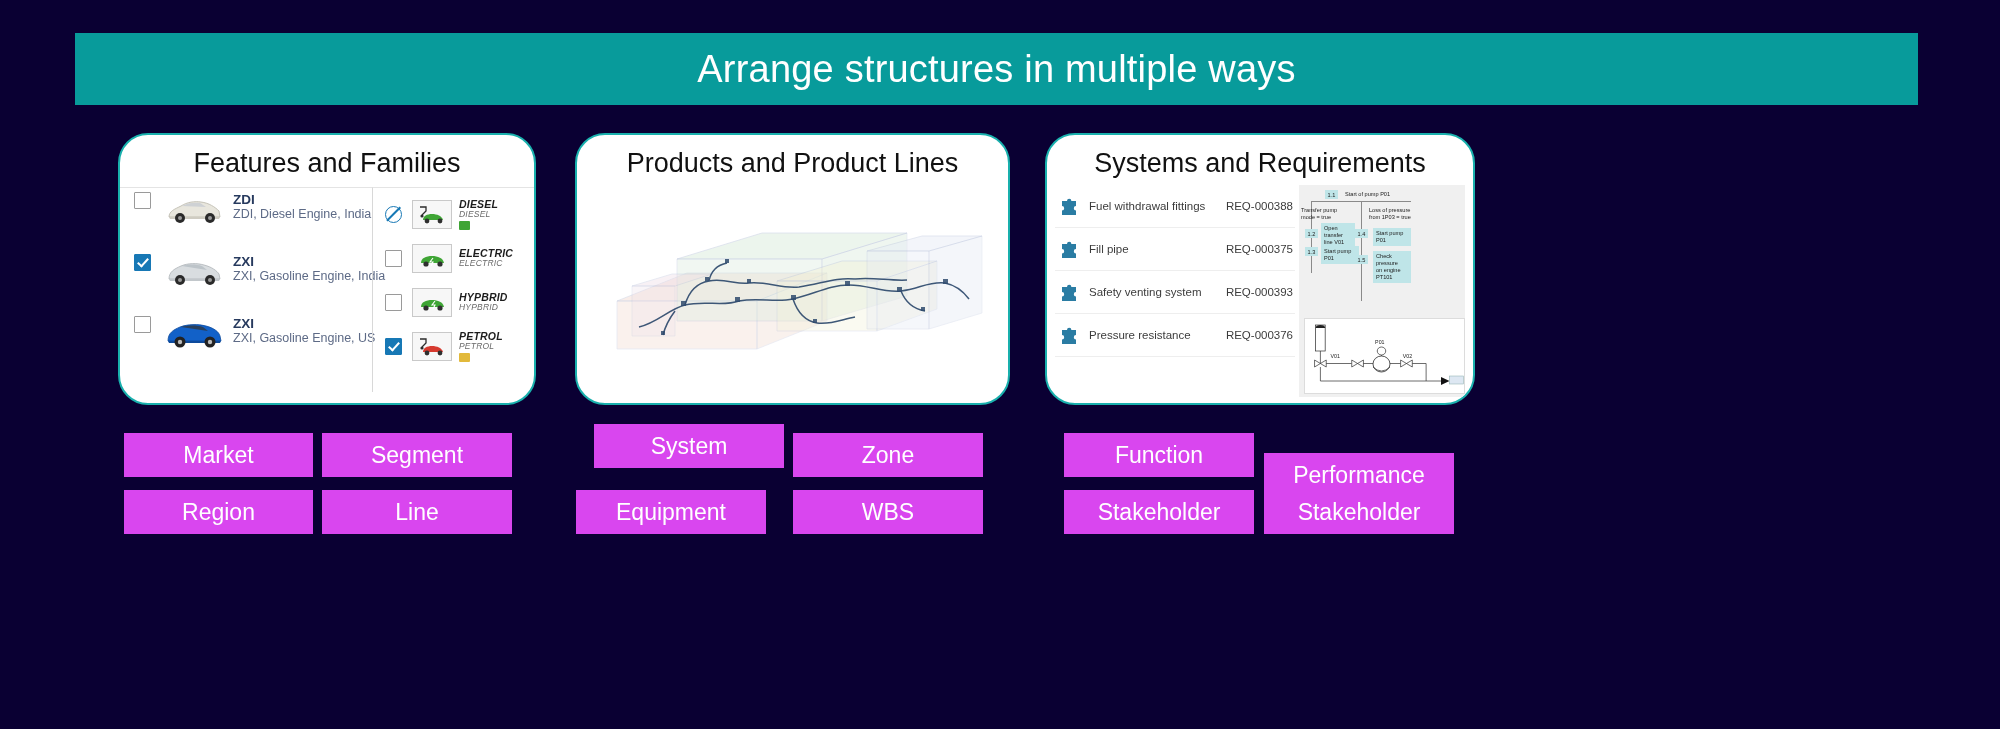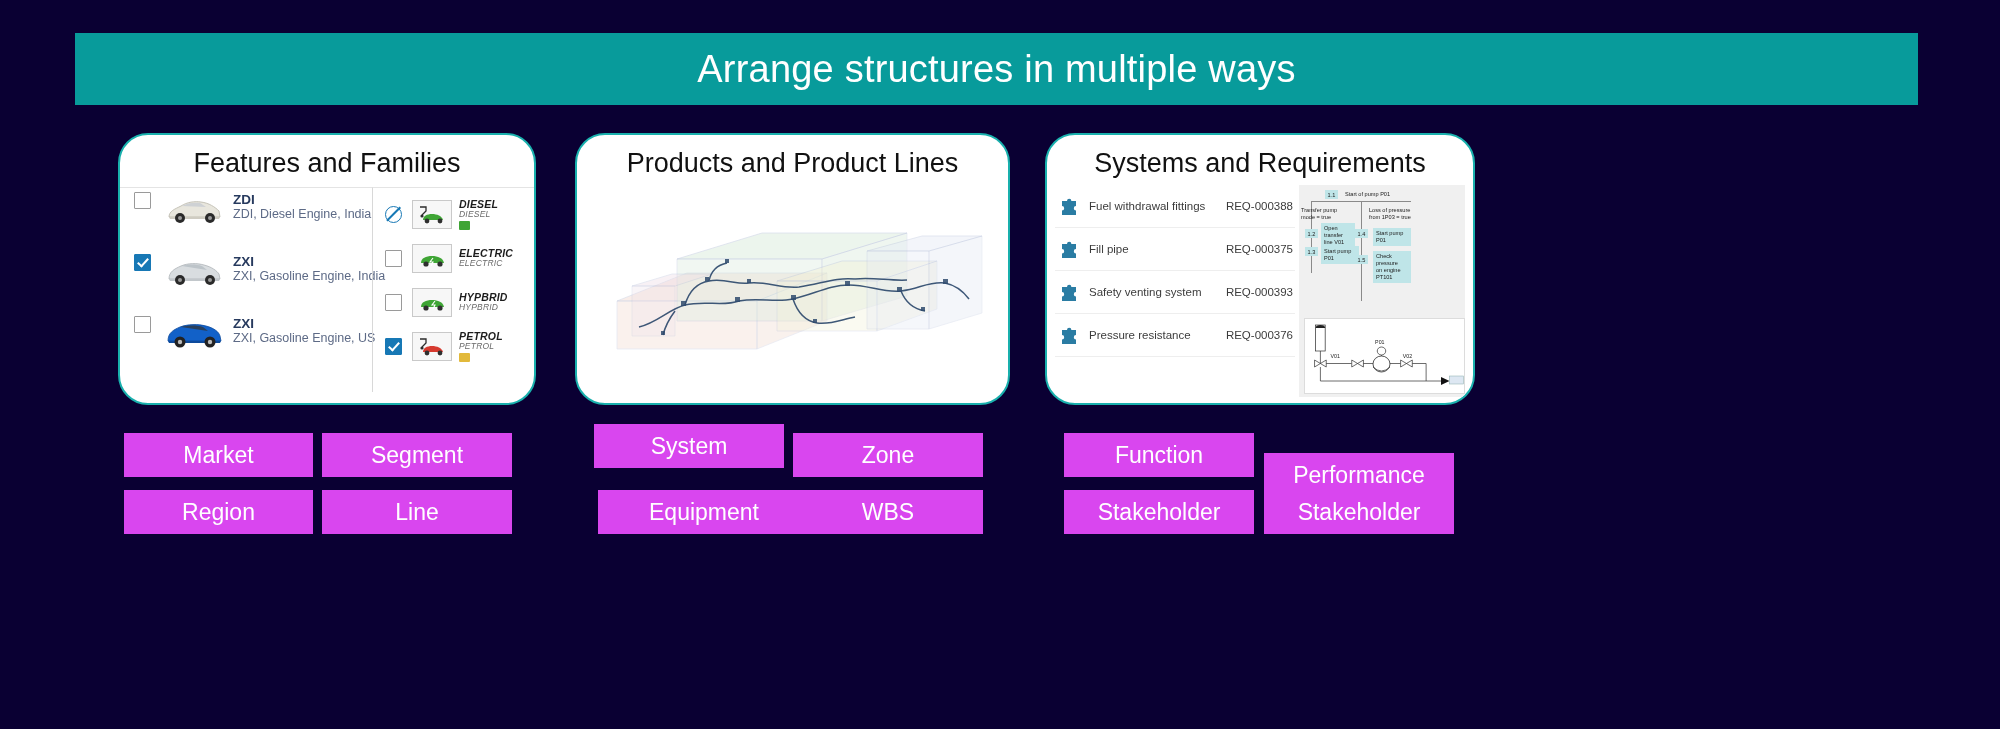--- a/index.html
+++ b/index.html
@@ -408,20 +408,20 @@
 </div>
 
 <div class="btn-zone" style="left:0;top:0;">
   <div class="btn" style="left:124px;top:433px;width:189px;">Market</div>
   <div class="btn" style="left:322px;top:433px;width:190px;">Segment</div>
   <div class="btn" style="left:124px;top:490px;width:189px;">Region</div>
   <div class="btn" style="left:322px;top:490px;width:190px;">Line</div>
 
   <div class="btn" style="left:594px;top:424px;width:190px;">System</div>
   <div class="btn" style="left:793px;top:433px;width:190px;">Zone</div>
-  <div class="btn" style="left:598px;top:490px;width:212px;">Equipment</div>
+  <div class="btn" style="left:576px;top:490px;width:190px;">Equipment</div>
   <div class="btn" style="left:793px;top:490px;width:190px;">WBS</div>
 
   <div class="btn" style="left:1064px;top:433px;width:190px;">Function</div>
   <div class="btn" style="left:1264px;top:453px;width:190px;">Performance</div>
   <div class="btn" style="left:1064px;top:490px;width:190px;">Stakeholder</div>
   <div class="btn" style="left:1264px;top:490px;width:190px;">Stakeholder</div>
 </div>
 
 </body></html>

